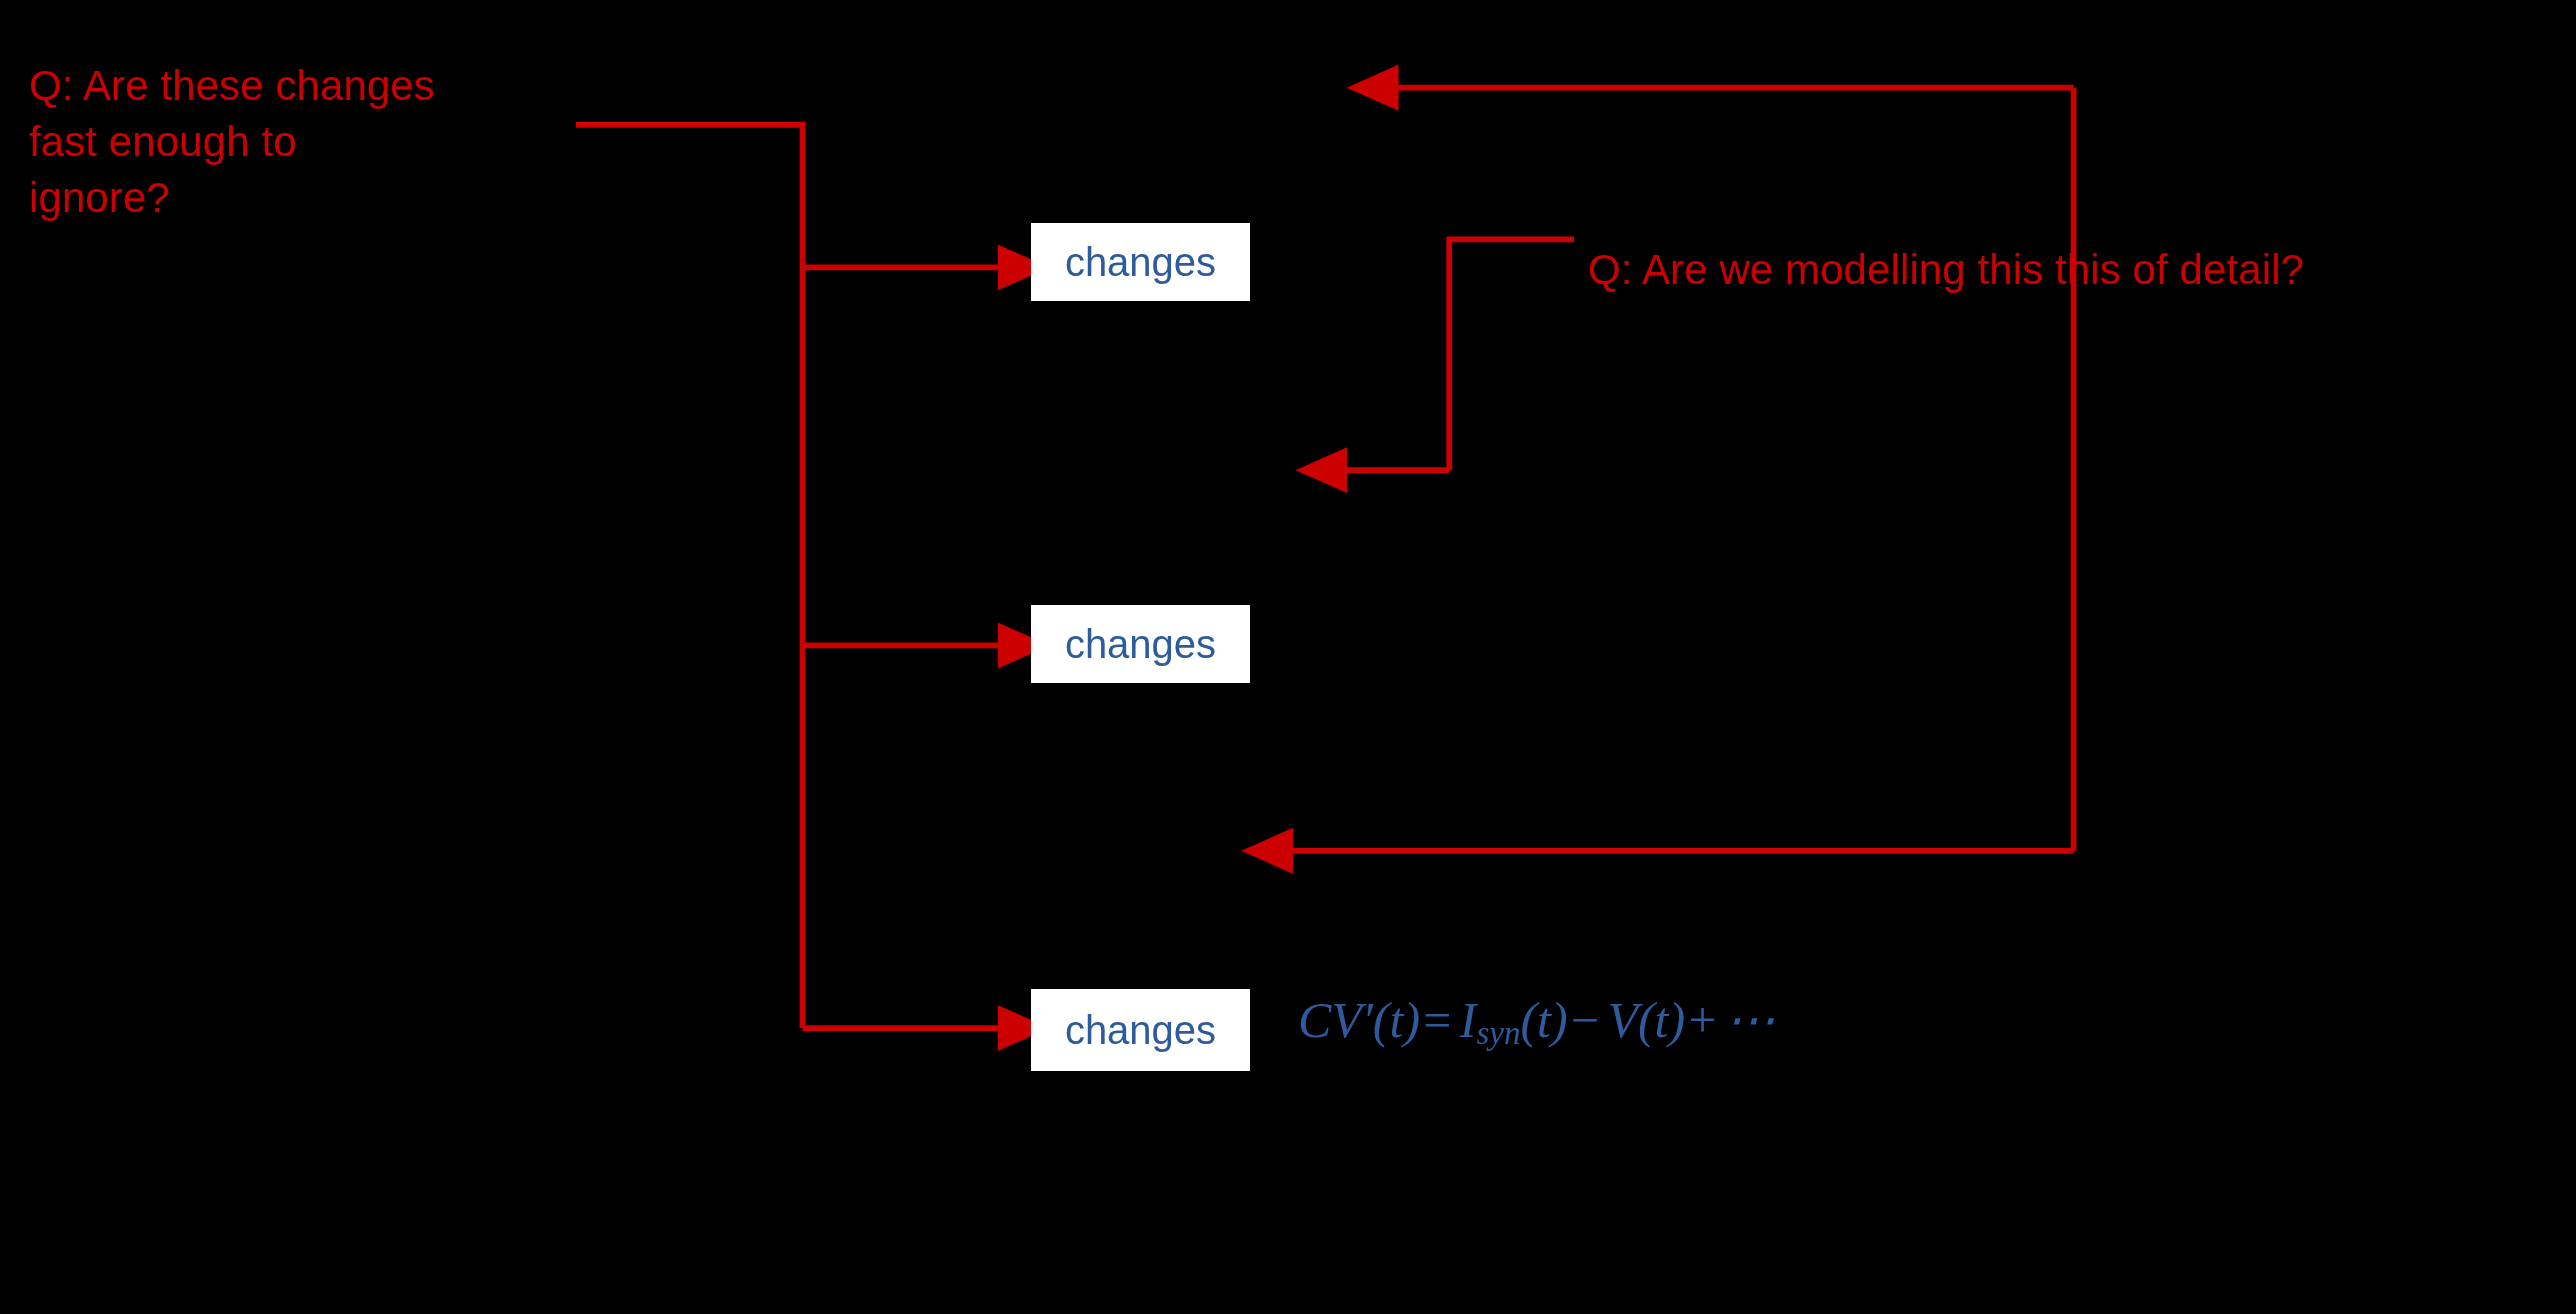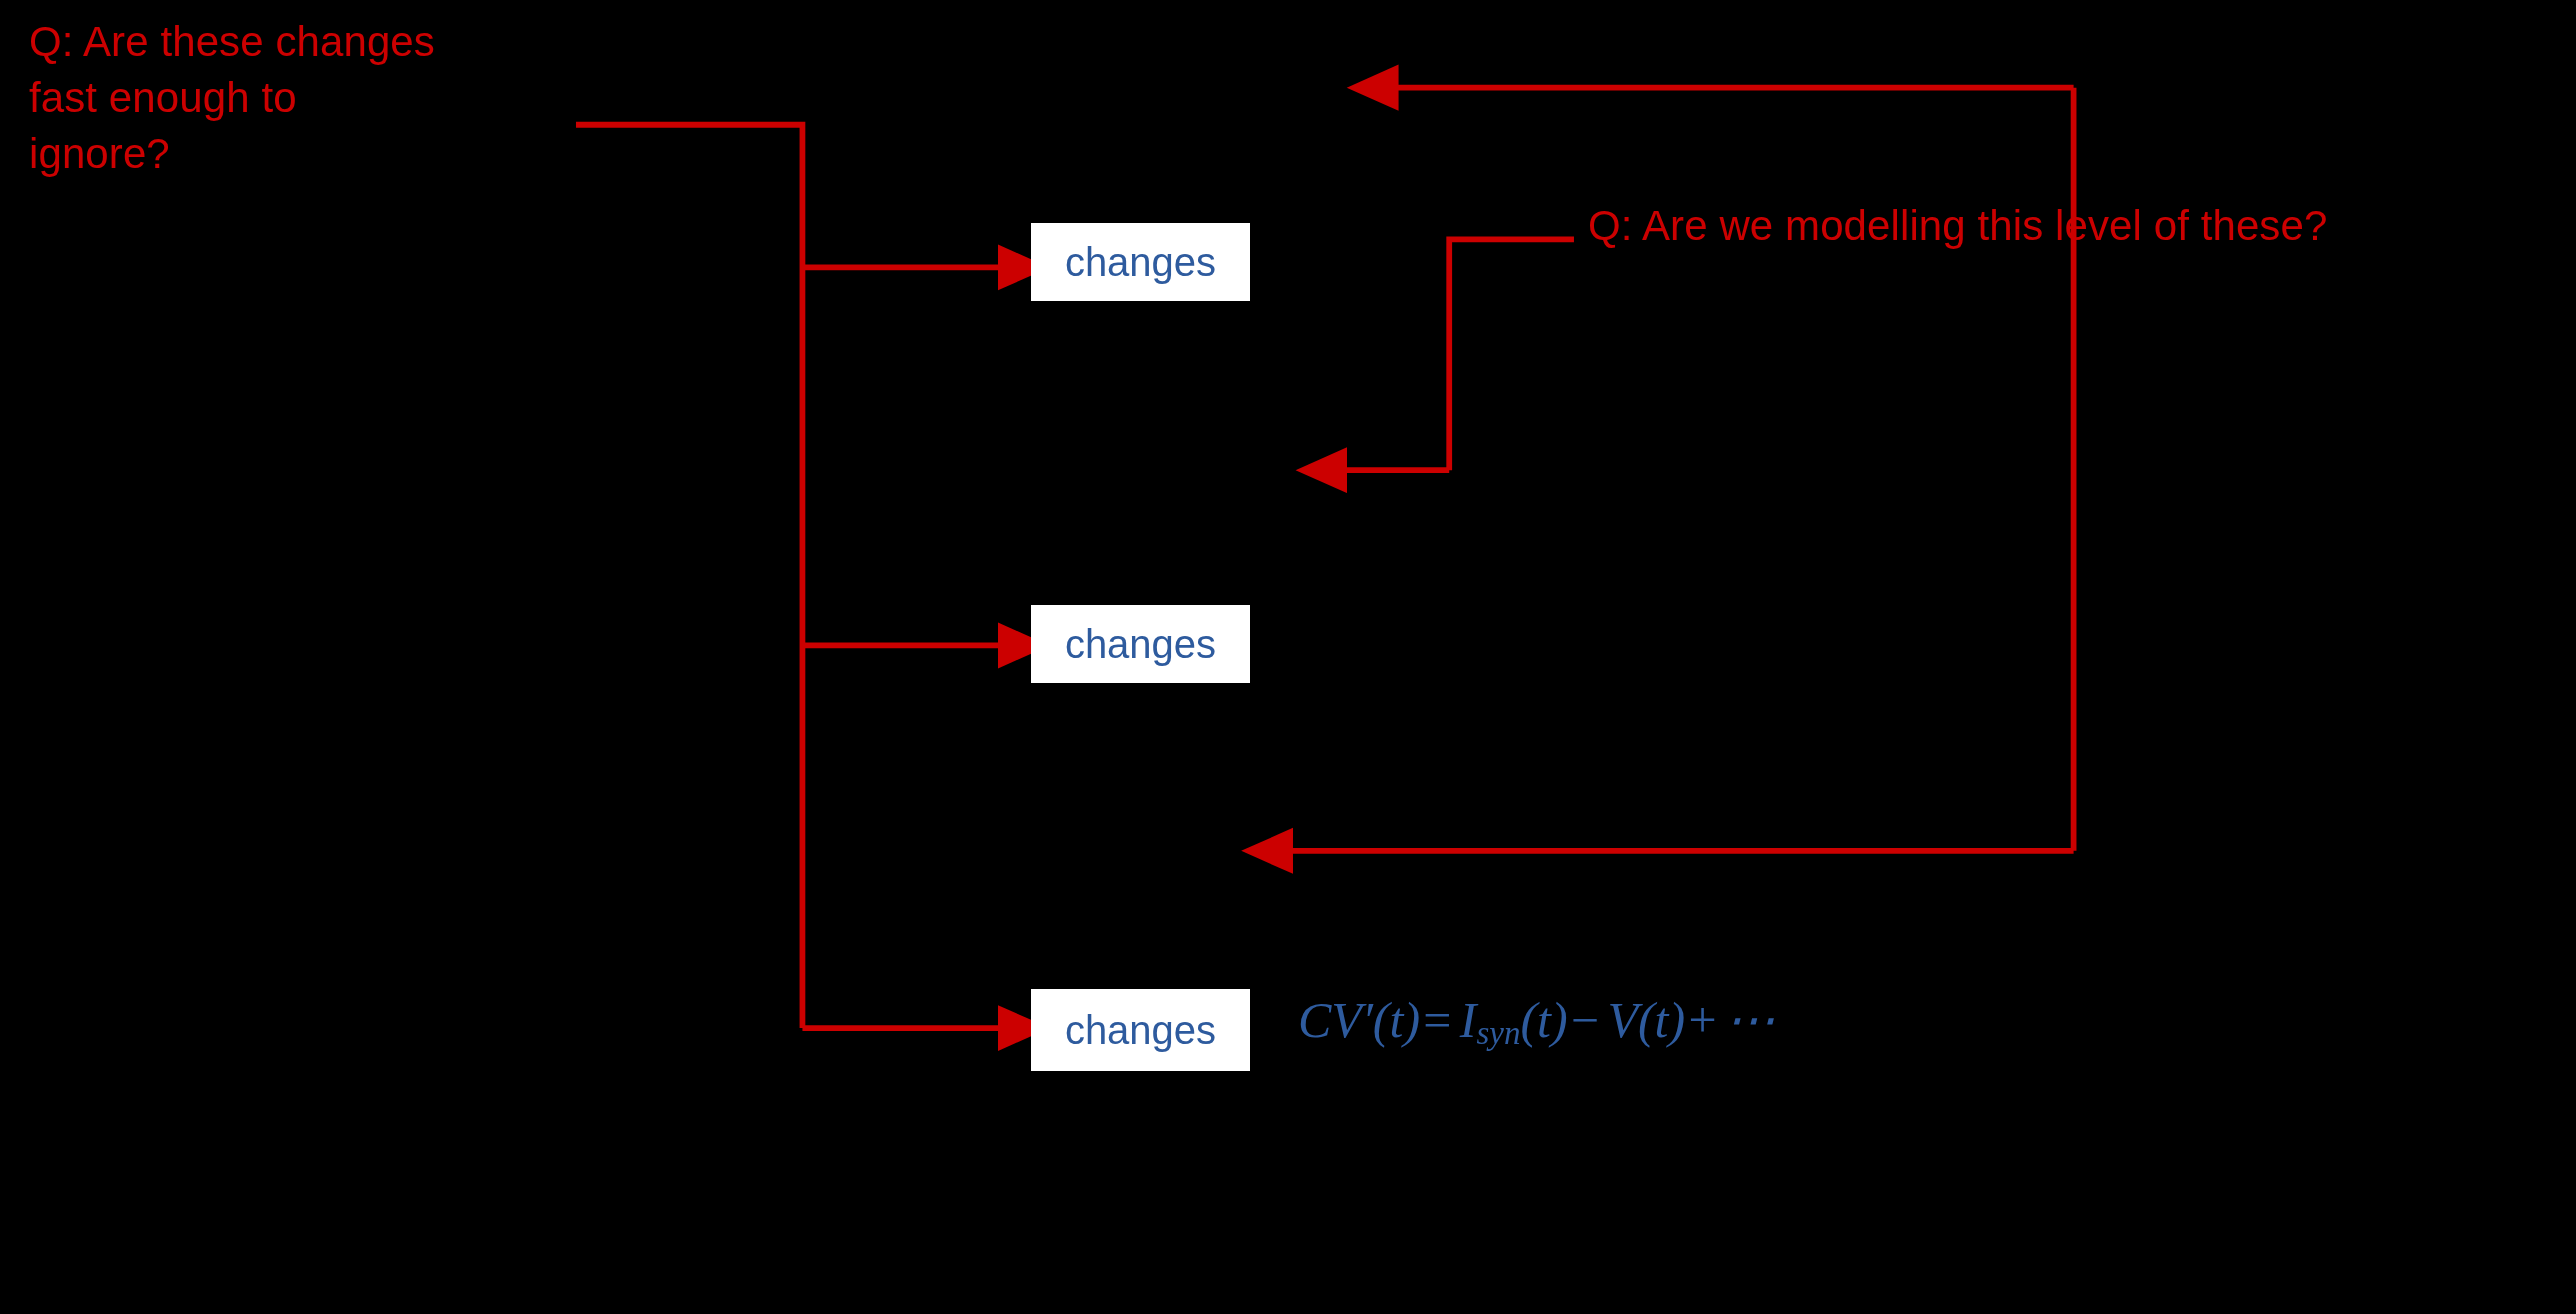--- a/index.html
+++ b/index.html
@@ -28,20 +28,21 @@
   }
 
   
   .question {
     position: absolute;
     color: #CC0000;
     font-family: "Liberation Sans", sans-serif;
     font-weight: 400;
     white-space: pre-line;
     letter-spacing: 0.1px;
+    margin-top: 44px;
   }
   #question-left {
     left: 29px;
     top: 14px;
     width: 525px;
     font-size: 42px;
     line-height: 1.33;
   }
   #question-right {
     left: 1588px;
@@ -127,21 +128,21 @@
       <path d="M3241,137 L3241,1330"></path>
       <line x1="3241" y1="137" x2="2175" y2="137" stroke="#CC0000" stroke-width="9" marker-end="url(#ah-left)"></line>
       <line x1="3241" y1="1330" x2="2010" y2="1330" stroke="#CC0000" stroke-width="9" marker-end="url(#ah-left)"></line>
     </g>
   </svg>
 
   <div class="question" id="question-left">Q: Are these changes
 fast enough to
 ignore?</div>
 
-  <div class="question" id="question-right">Q: Are we modelling this level of these?</div>
+  <div class="question" id="question-right">Q: Are we modelling this this of detail?</div>
 
   <div class="changes-box" id="changes-box-1">
     <span>changes</span>
   </div>
   <div class="changes-box" id="changes-box-2">
     <span>changes</span>
   </div>
   <div class="changes-box" id="changes-box-3">
     <span>changes</span>
   </div>

